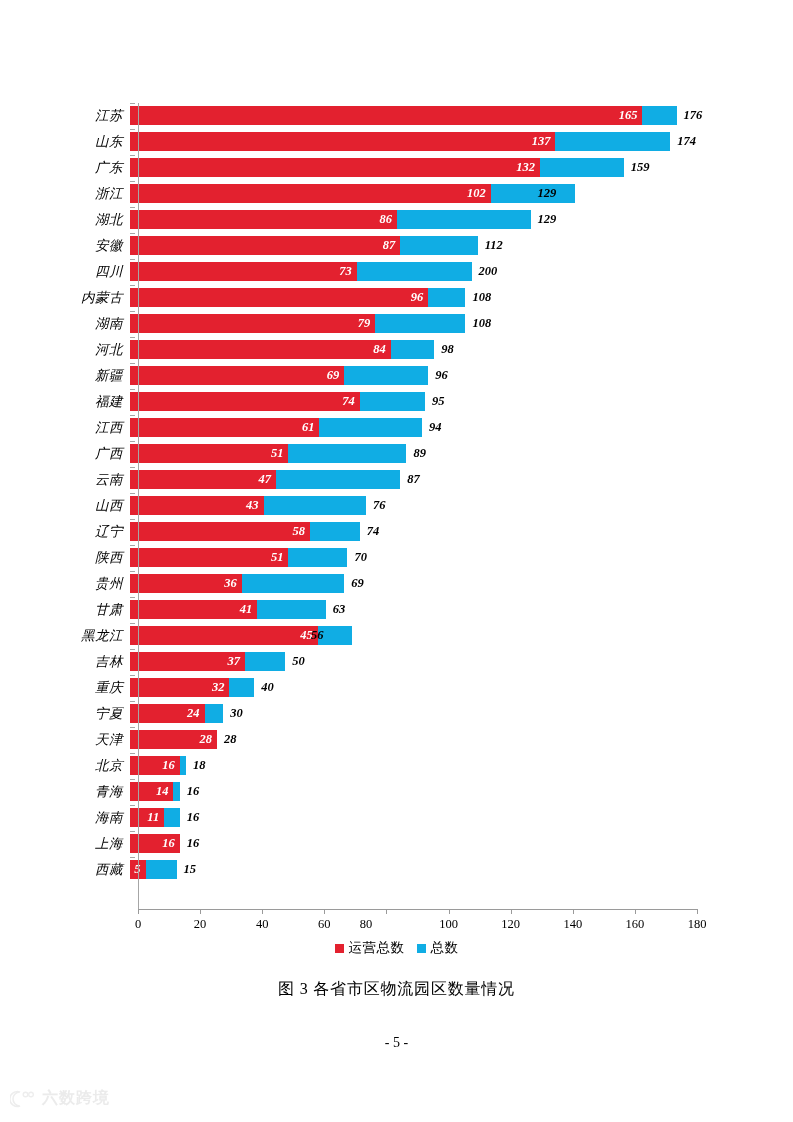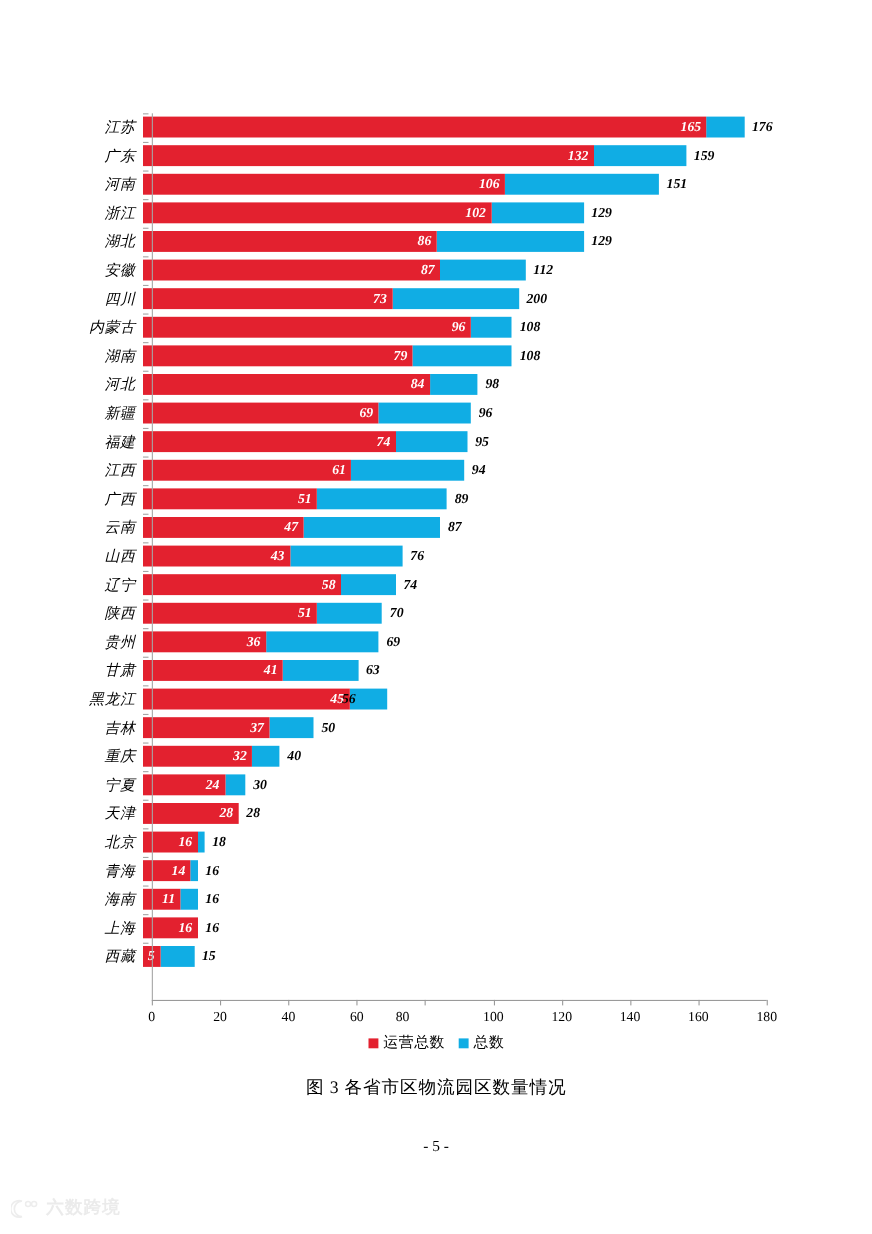--- a/index.html
+++ b/index.html
@@ -244,51 +244,51 @@
             <div class="bar-stack">
               <div class="seg-red" style="width: 512.417px; background: rgb(227, 33, 47);">
                 <span class="val-inner">165</span>
               </div>
               <div class="seg-blue" style="width: 34.1611px; background: rgb(16, 173, 228);"></div>
             </div>
             <div class="val-total" style="left: 546.578px;">176</div>
           </div>
         </div>
         <div class="chart-row">
+          <div class="cat-label">山东</div>
+          <div class="bars-area">
+            <div class="tickmark"></div>
+            <div class="bar-stack">
+              <div class="seg-red" style="width: 425.461px; background: rgb(227, 33, 47);">
+                <span class="val-inner">137</span>
+              </div>
+              <div class="seg-blue" style="width: 114.906px; background: rgb(16, 173, 228);"></div>
+            </div>
+            <div class="val-total" style="left: 540.367px;">174</div>
+          </div>
+        </div>
+        <div class="chart-row">
           <div class="cat-label">广东</div>
           <div class="bars-area">
             <div class="tickmark"></div>
             <div class="bar-stack">
               <div class="seg-red" style="width: 409.933px; background: rgb(227, 33, 47);">
                 <span class="val-inner">132</span>
               </div>
               <div class="seg-blue" style="width: 83.85px; background: rgb(16, 173, 228);"></div>
             </div>
             <div class="val-total" style="left: 493.783px;">159</div>
           </div>
         </div>
         <div class="chart-row">
-          <div class="cat-label">河南</div>
-          <div class="bars-area">
-            <div class="tickmark"></div>
-            <div class="bar-stack">
-              <div class="seg-red" style="width: 329.189px; background: rgb(227, 33, 47);">
-                <span class="val-inner">106</span>
-              </div>
-              <div class="seg-blue" style="width: 139.75px; background: rgb(16, 173, 228);"></div>
-            </div>
-            <div class="val-total" style="left: 468.939px;">151</div>
-          </div>
-        </div>
-        <div class="chart-row">
           <div class="cat-label">浙江</div>
           <div class="bars-area">
             <div class="tickmark"></div>
             <div class="bar-stack">
-              <div class="seg-red" style="width: 316.767px; background: rgb(227, 33, 47);">
+              <div class="seg-red" style="width: 316.767px; background: rgb(227, 33, 47); padding-left: 44px;">
                 <span class="val-inner">102</span>
               </div>
               <div class="seg-blue" style="width: 83.85px; background: rgb(16, 173, 228);"></div>
             </div>
             <div class="val-total" style="left: 400.617px;">129</div>
           </div>
         </div>
         <div class="chart-row">
           <div class="cat-label">湖北</div>
           <div class="bars-area">

